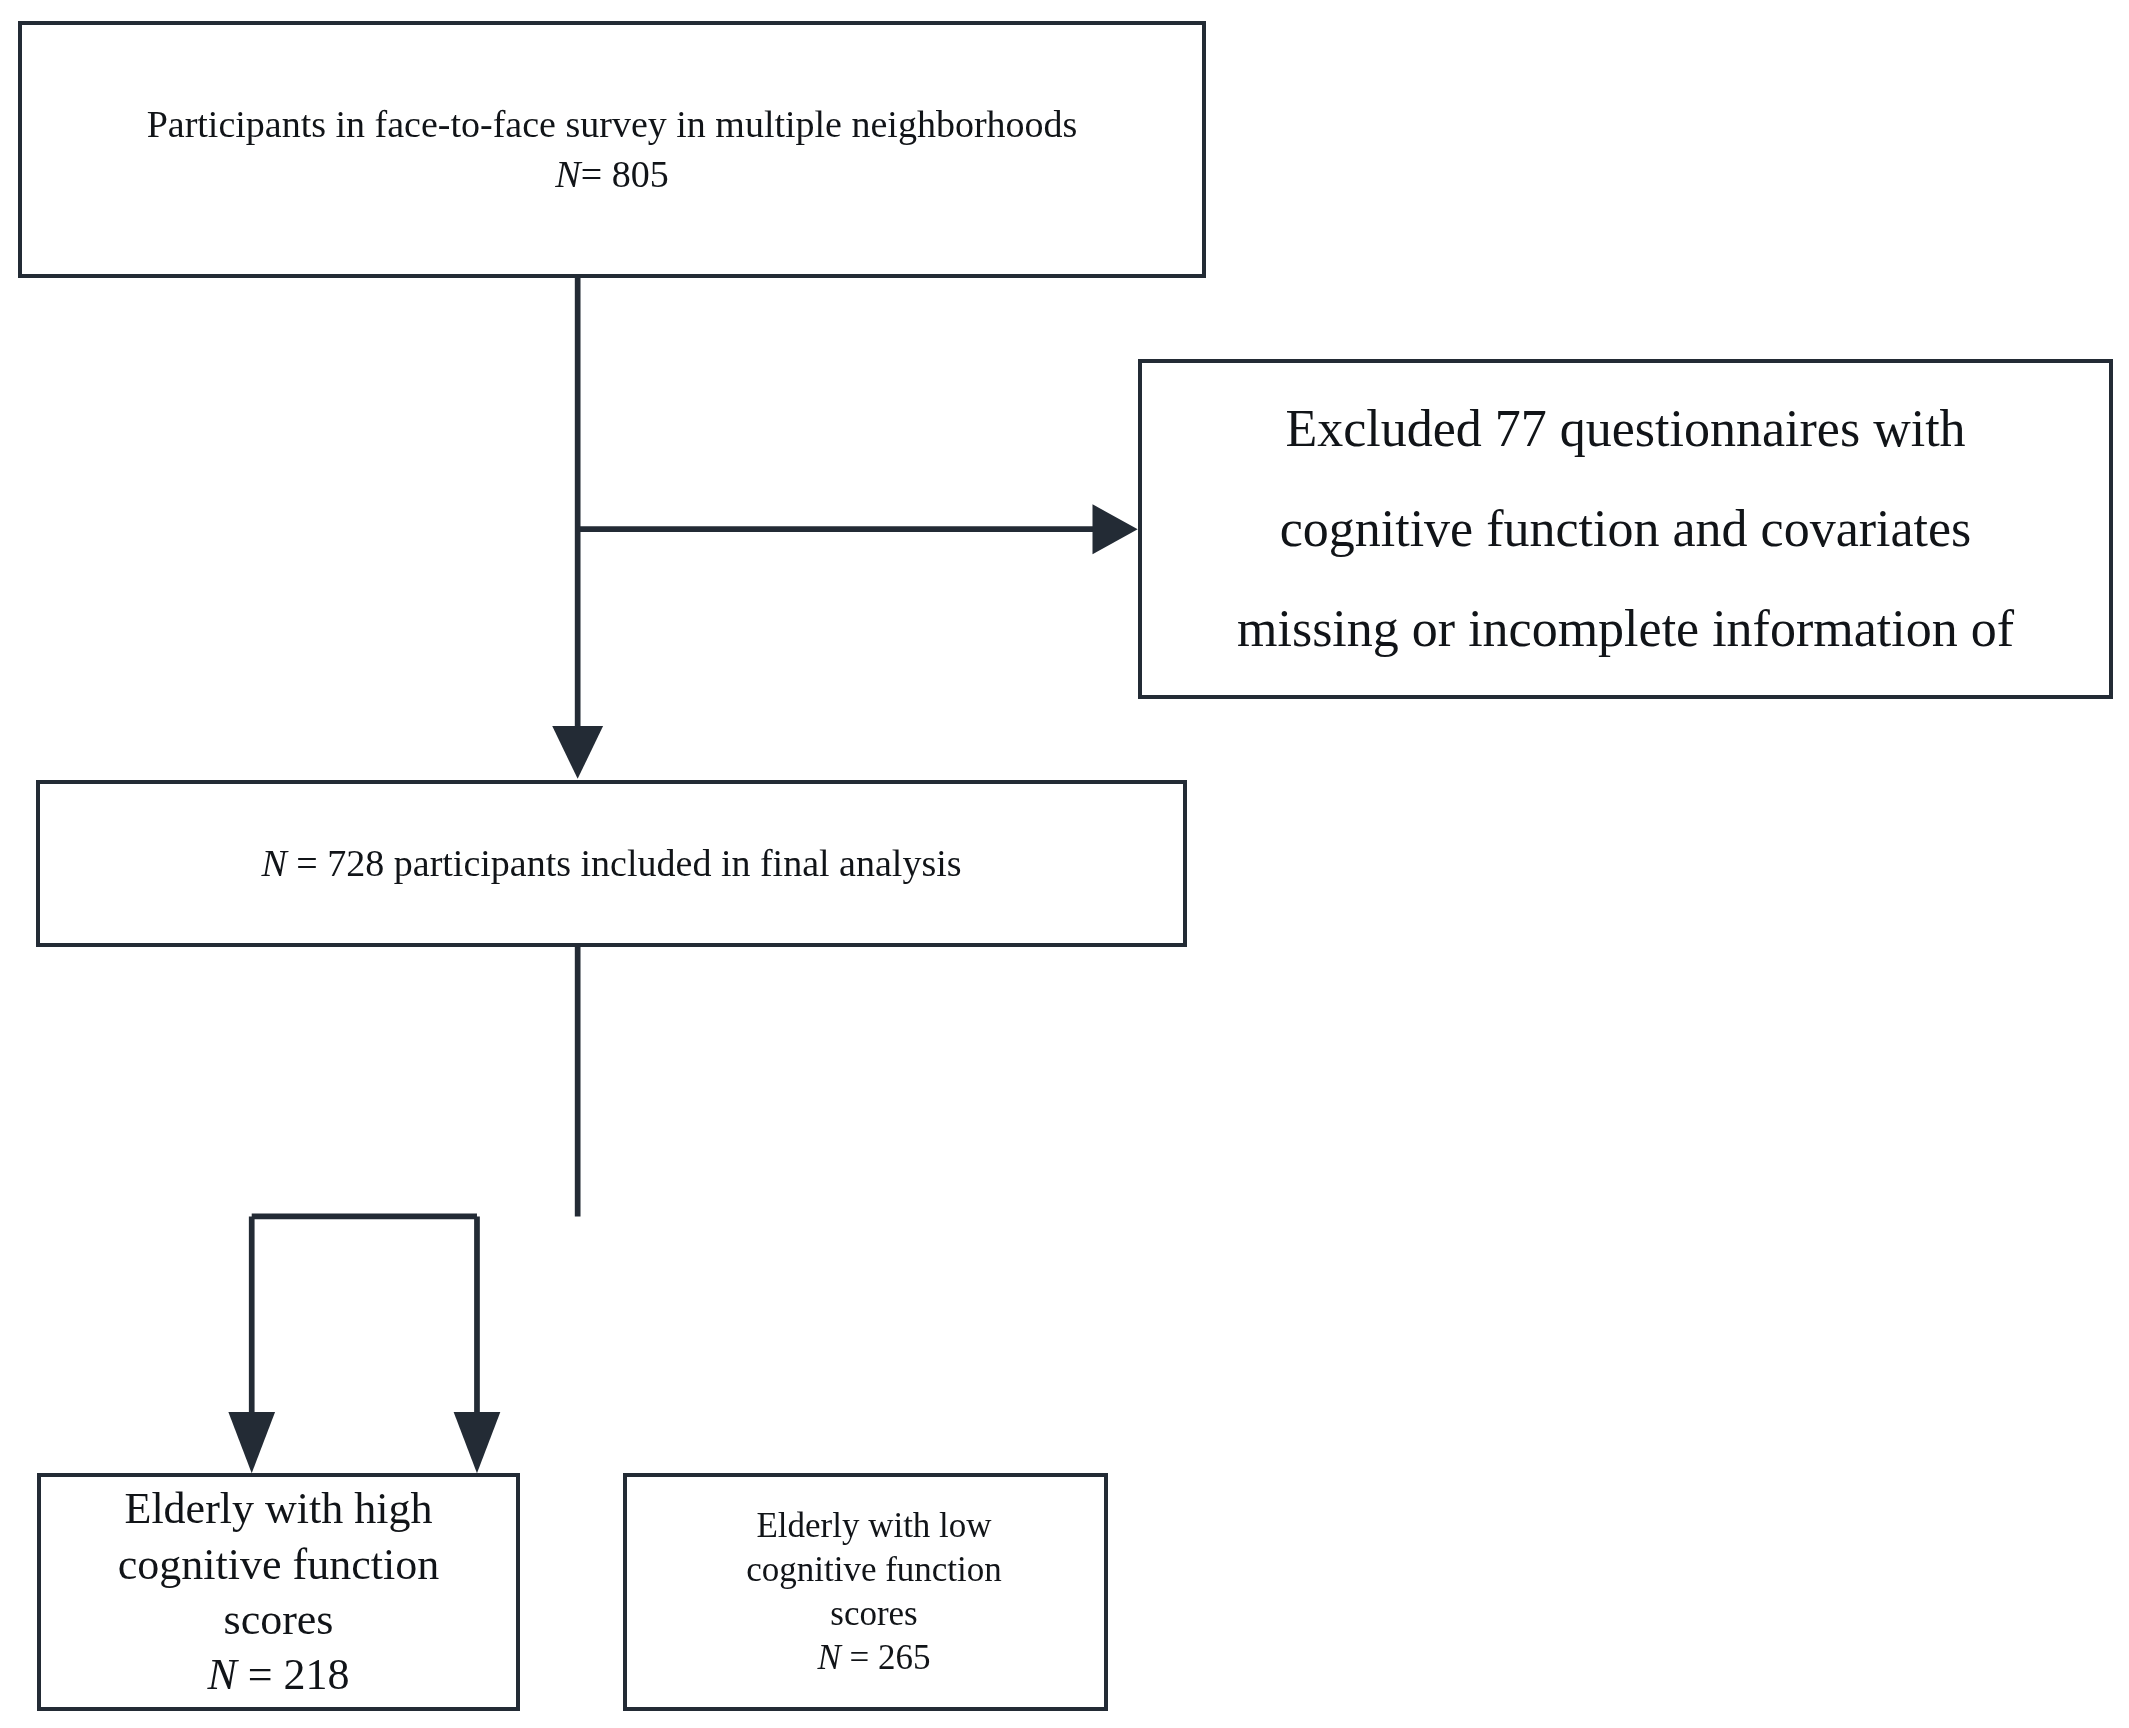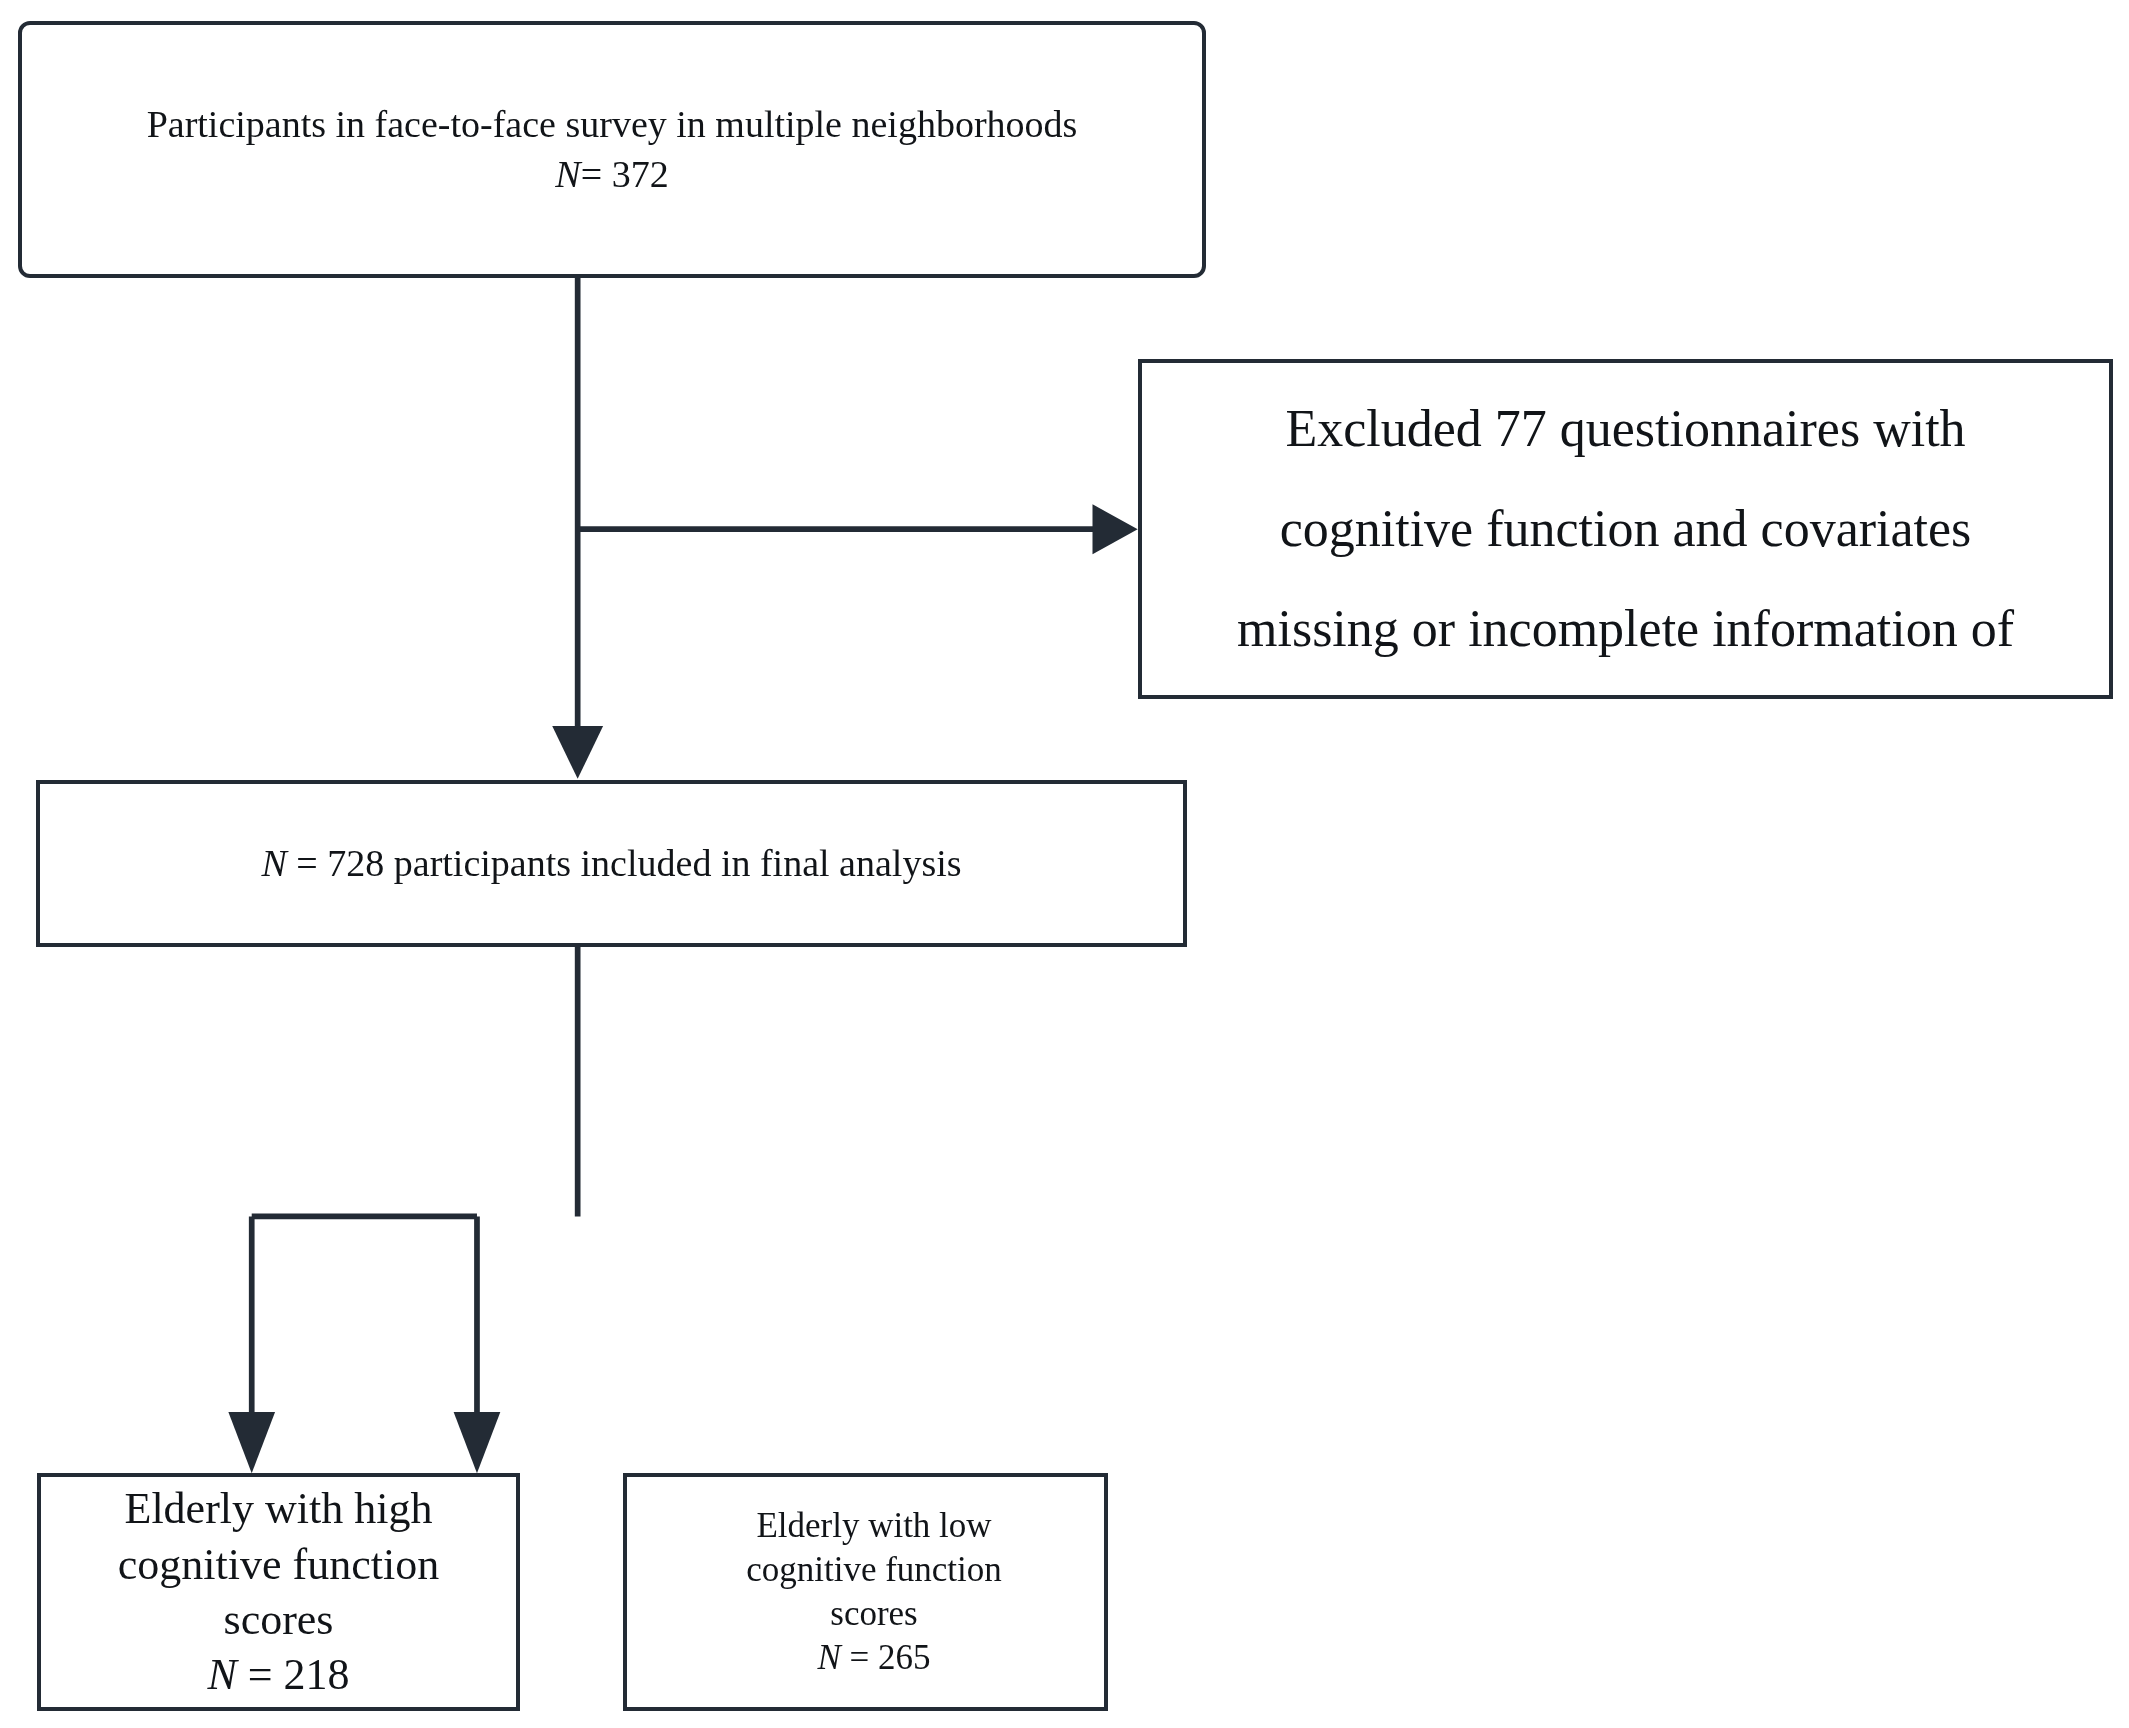--- a/index.html
+++ b/index.html
@@ -46,21 +46,20 @@
   }
 
   
   #box-source {
     left: 18px;
     top: 21px;
     width: 1188px;
     height: 257px;
     font-size: 38px;
     line-height: 1.30;
-    border-radius: 12px;
   }
 
   
   #box-excluded {
     left: 1138px;
     top: 359px;
     width: 975px;
     height: 340px;
     font-size: 52px;
     line-height: 1.32;
@@ -122,21 +121,21 @@
       <polygon stroke="none" points="485,2838 440,2720 530,2720"></polygon>
 
       <line x1="919" y1="2343" x2="919" y2="2760"></line>
       <polygon stroke="none" points="919,2838 874,2720 964,2720"></polygon>
     </g>
   </svg>
 
   <div class="node-box" id="box-source">
     <span class="node-line">Participants in face-to-face survey in multiple neighborhoods</span>
     <span class="node-line">
-      <em class="ital">N</em><span>= 372</span>
+      <em class="ital">N</em><span>= 805</span>
     </span>
   </div>
 
   <div class="node-box" id="box-excluded">
     <span class="node-line">Excluded 77 questionnaires with</span>
     <span class="node-line">cognitive function and covariates</span>
     <span class="node-line">missing or incomplete information of</span>
   </div>
 
   <div class="node-box" id="box-included">

